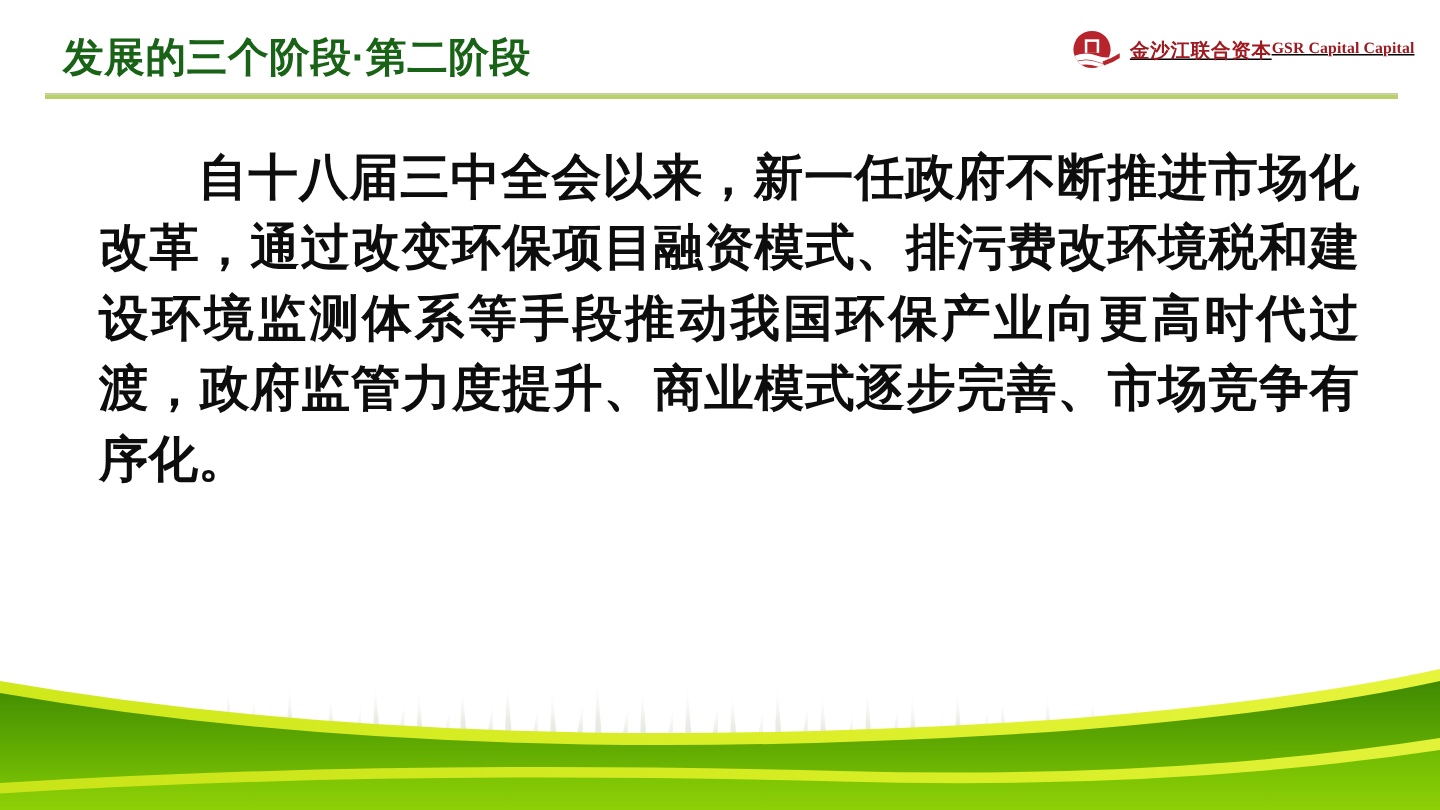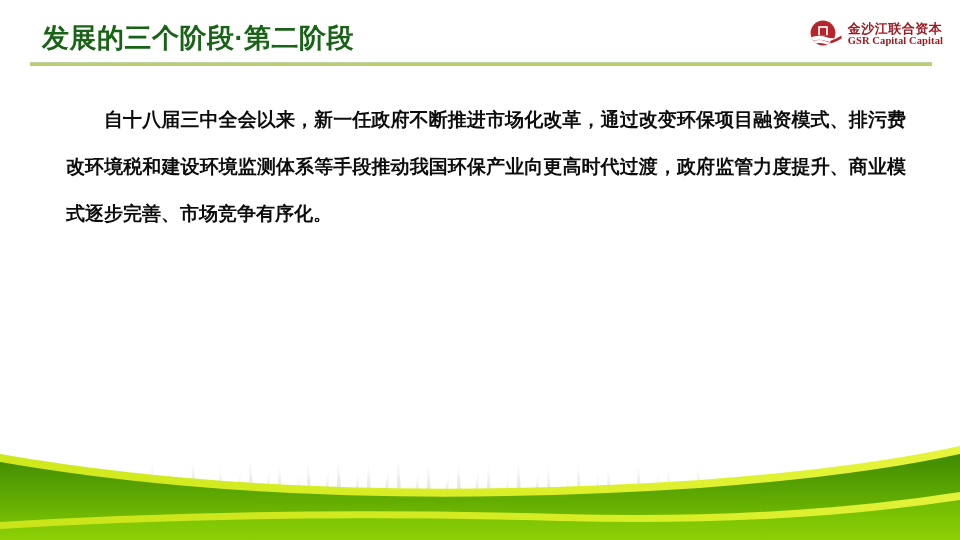--- a/index.html
+++ b/index.html
@@ -64,22 +64,23 @@
     align-items: center;
     gap: 6px;
   }
   #logo-mark {
     width: 34px;
     height: 30px;
     flex: 0 0 auto;
   }
   #logo-text {
     display: flex;
-    flex-direction: column;
+    flex-direction: row;
     line-height: 1.05;
+    text-decoration: underline;
   }
   #logo-cn {
     font-family: "Liberation Serif", "DejaVu Serif", serif;
     font-size: 13px;
     font-weight: bold;
     color: #9e1a21;
     letter-spacing: 0.5px;
     white-space: nowrap;
   }
   #logo-en {
@@ -91,21 +92,21 @@
     white-space: nowrap;
   }
 
   
   #body-text {
     position: absolute;
     left: 66px;
     top: 96px;
     width: 840px;
     font-family: "Liberation Serif", "DejaVu Serif", serif;
-    font-size: 19px;
+    font-size: 33px;
     font-weight: bold;
     color: #0d0d0d;
     line-height: 47px;
     text-align: justify;
     text-justify: inter-ideograph;
   }
   #body-text p {
     margin: 0;
     text-indent: 2em;
   }

